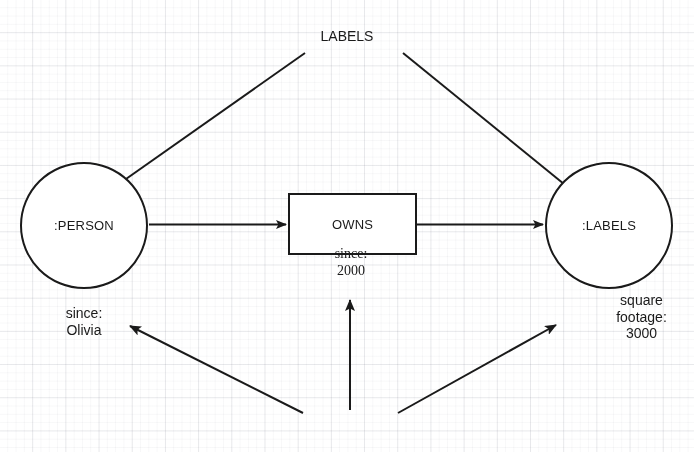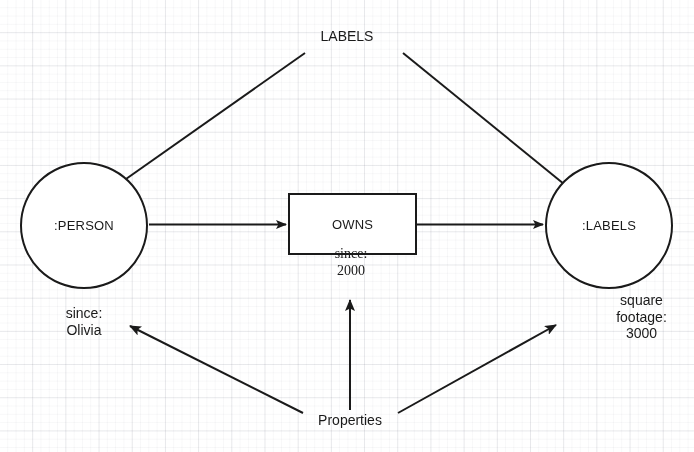--- a/index.html
+++ b/index.html
@@ -110,15 +110,14 @@
   <div class="free-text" style="left:24px; top:305px; width:120px;">since:
 Olivia</div>
 
   <div class="free-text" style="left:292px; top:246px; width:118px;font-family:Liberation Serif, serif;">since:
 2000</div>
 
   <div class="free-text" style="left:584px; top:292px; width:115px;">square
 footage:
 3000</div>
 
-  <div class="free-text" style="left:295px; top:412px; width:110px;">Properties</div>
 
 </div>
 
 </body></html>

